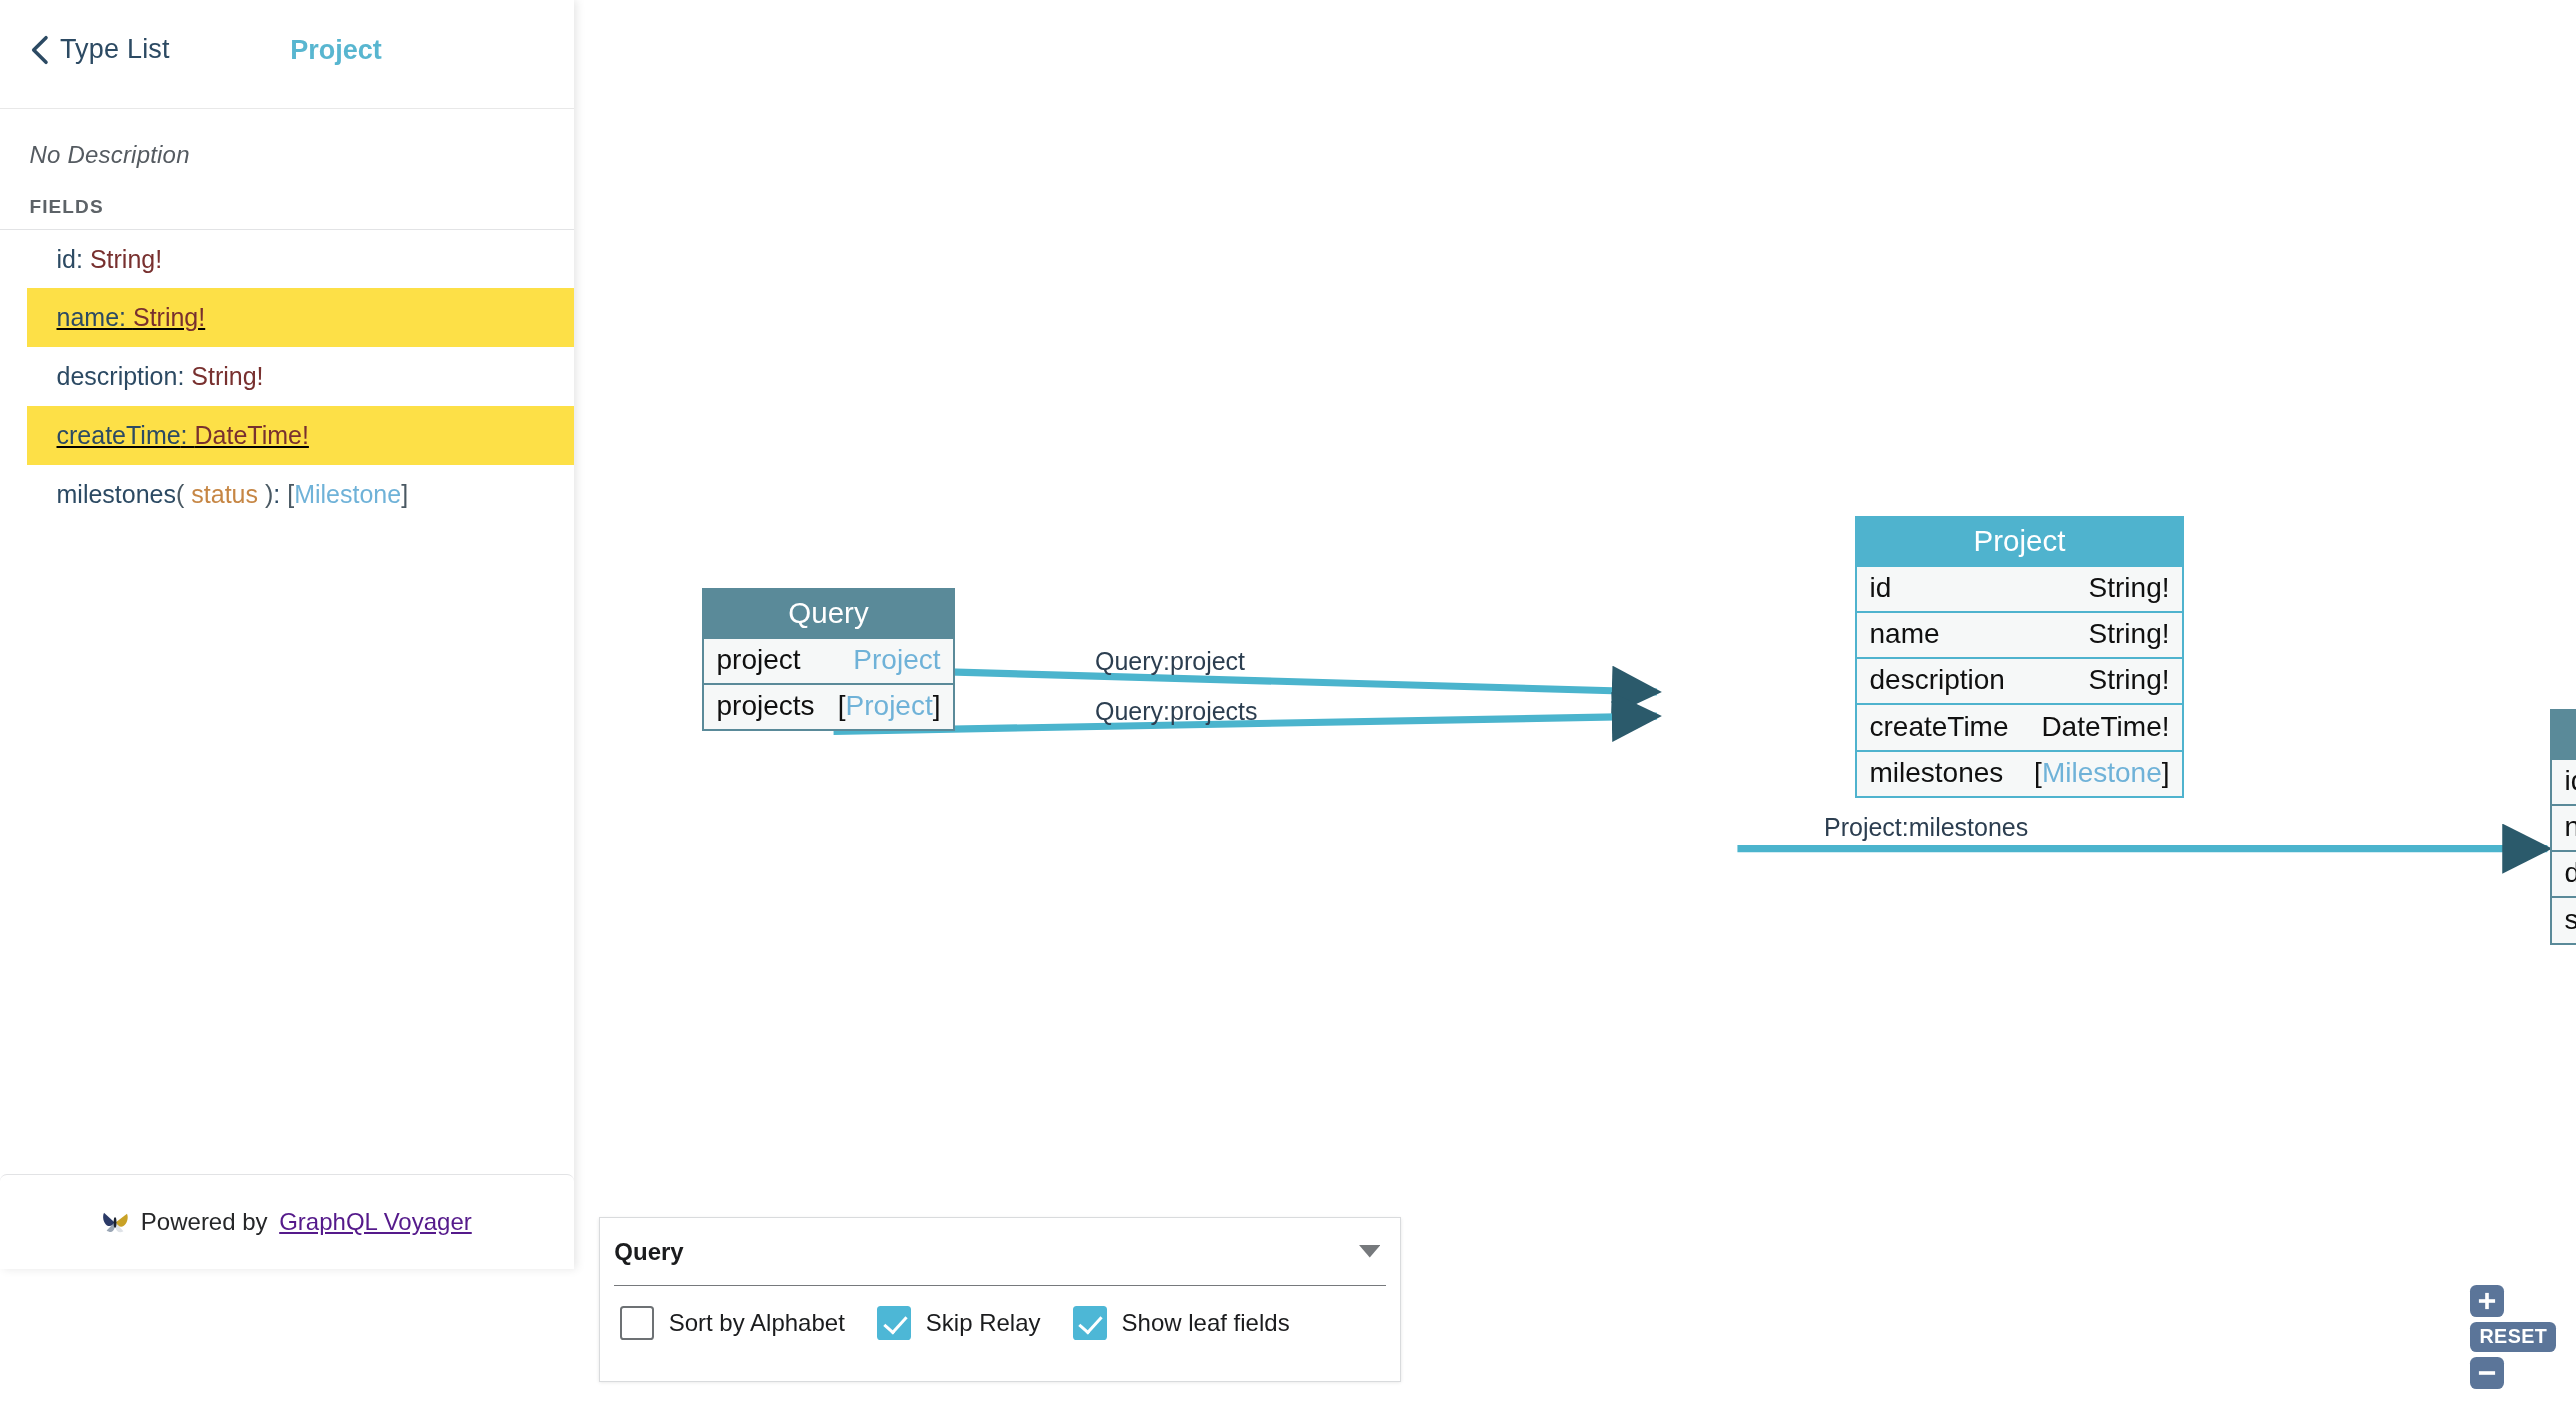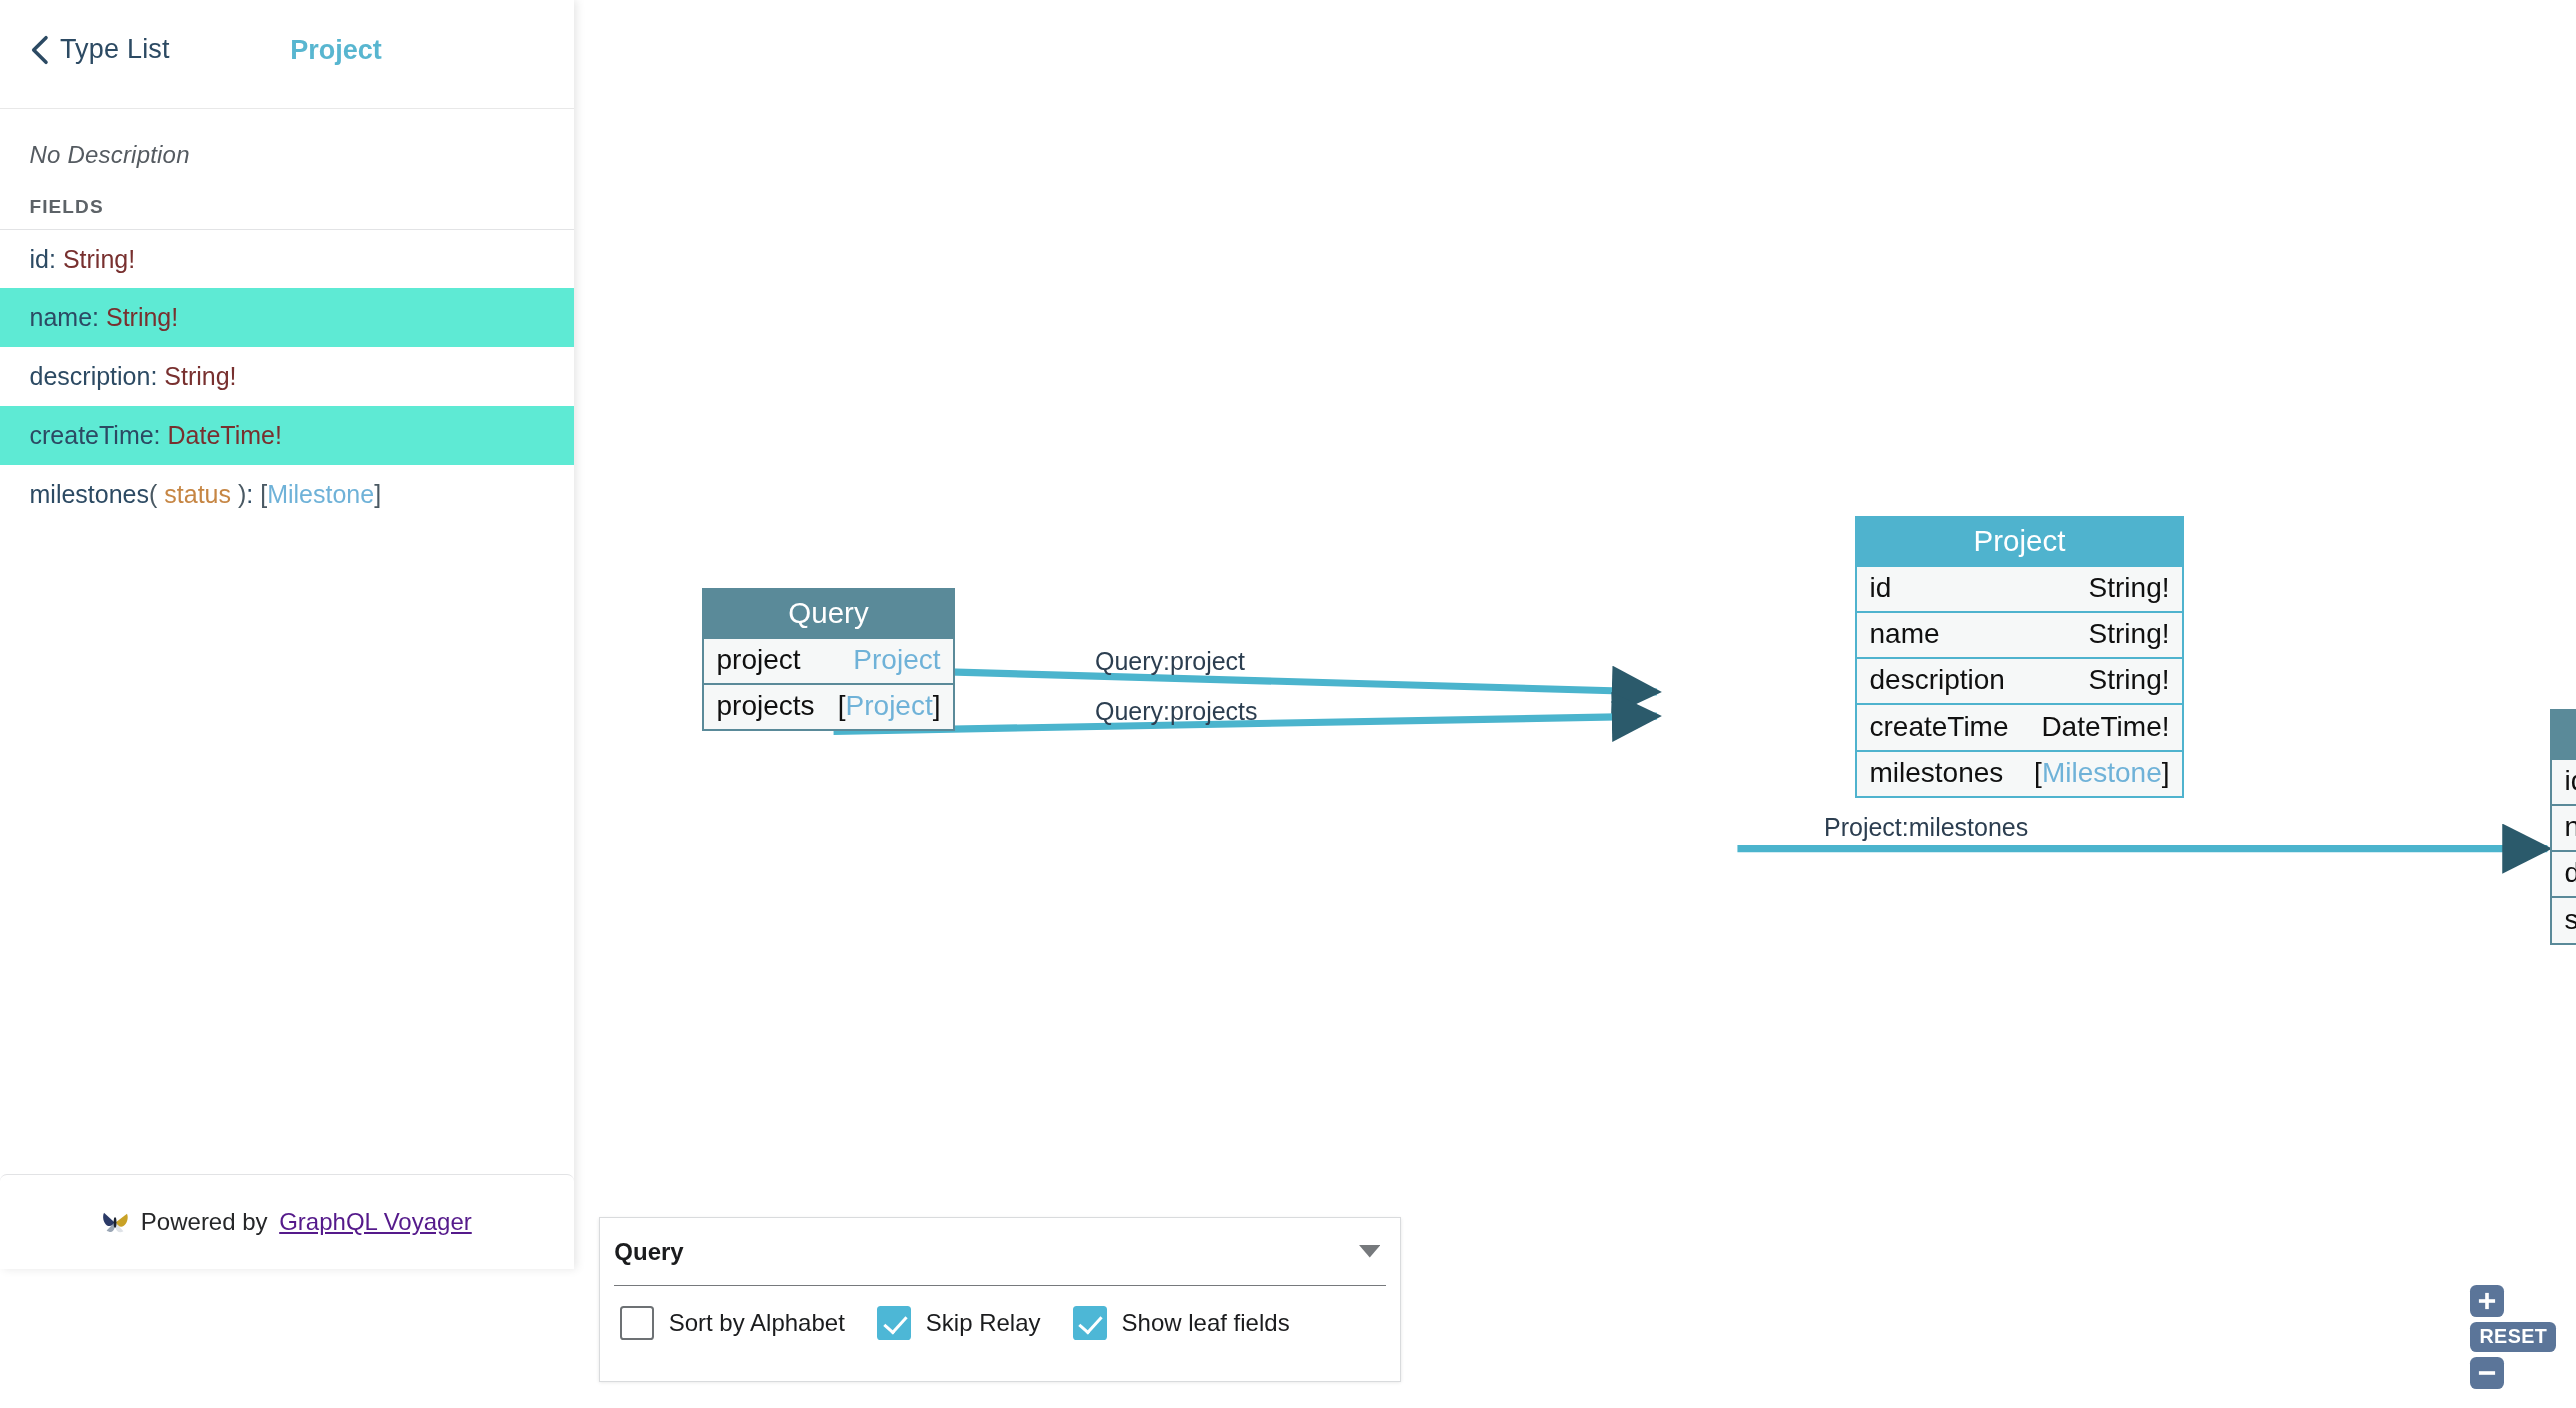--- a/index.html
+++ b/index.html
@@ -46,29 +46,29 @@
     padding: 32px 29.5px 27px 29.5px;
     font-size: 24px; font-style: italic; color: #555b61;
     letter-spacing: 0.2px;
   }
   #fields-head {
     padding: 0 29.5px 10.7px 29.5px;
     font-size: 19px; font-weight: bold; letter-spacing: 1.1px;
     color: #5d6368;
     border-bottom: 0.9px solid #e2e3e5;
   }
-  #fields-list { flex: 1 1 auto; overflow: hidden; }
+  #fields-list { flex: 1 1 auto; overflow: hidden; margin-left: 27px; }
   .field-row {
     padding: 15px 29.5px 15px 29.5px;
     font-size: 25px; line-height: 1.15;
     background: #ffffff;
     cursor: pointer;
     white-space: nowrap;
   }
-  .field-row.alt { background: #5eead4; }
+  .field-row.alt { background: #fde047; text-decoration: underline; }
   .f-name { color: #2c4a63; }
   .f-colon { color: #2c4a63; }
   .f-type-scalar { color: #78302f; }
   .f-type-obj { color: #6fb2d8; }
   .f-arg { color: #c68644; }
   .f-punc { color: #4a5963; }
 
   #footer {
     flex: 0 0 auto;
     border-top: 0.9px solid #e2e3e5;

